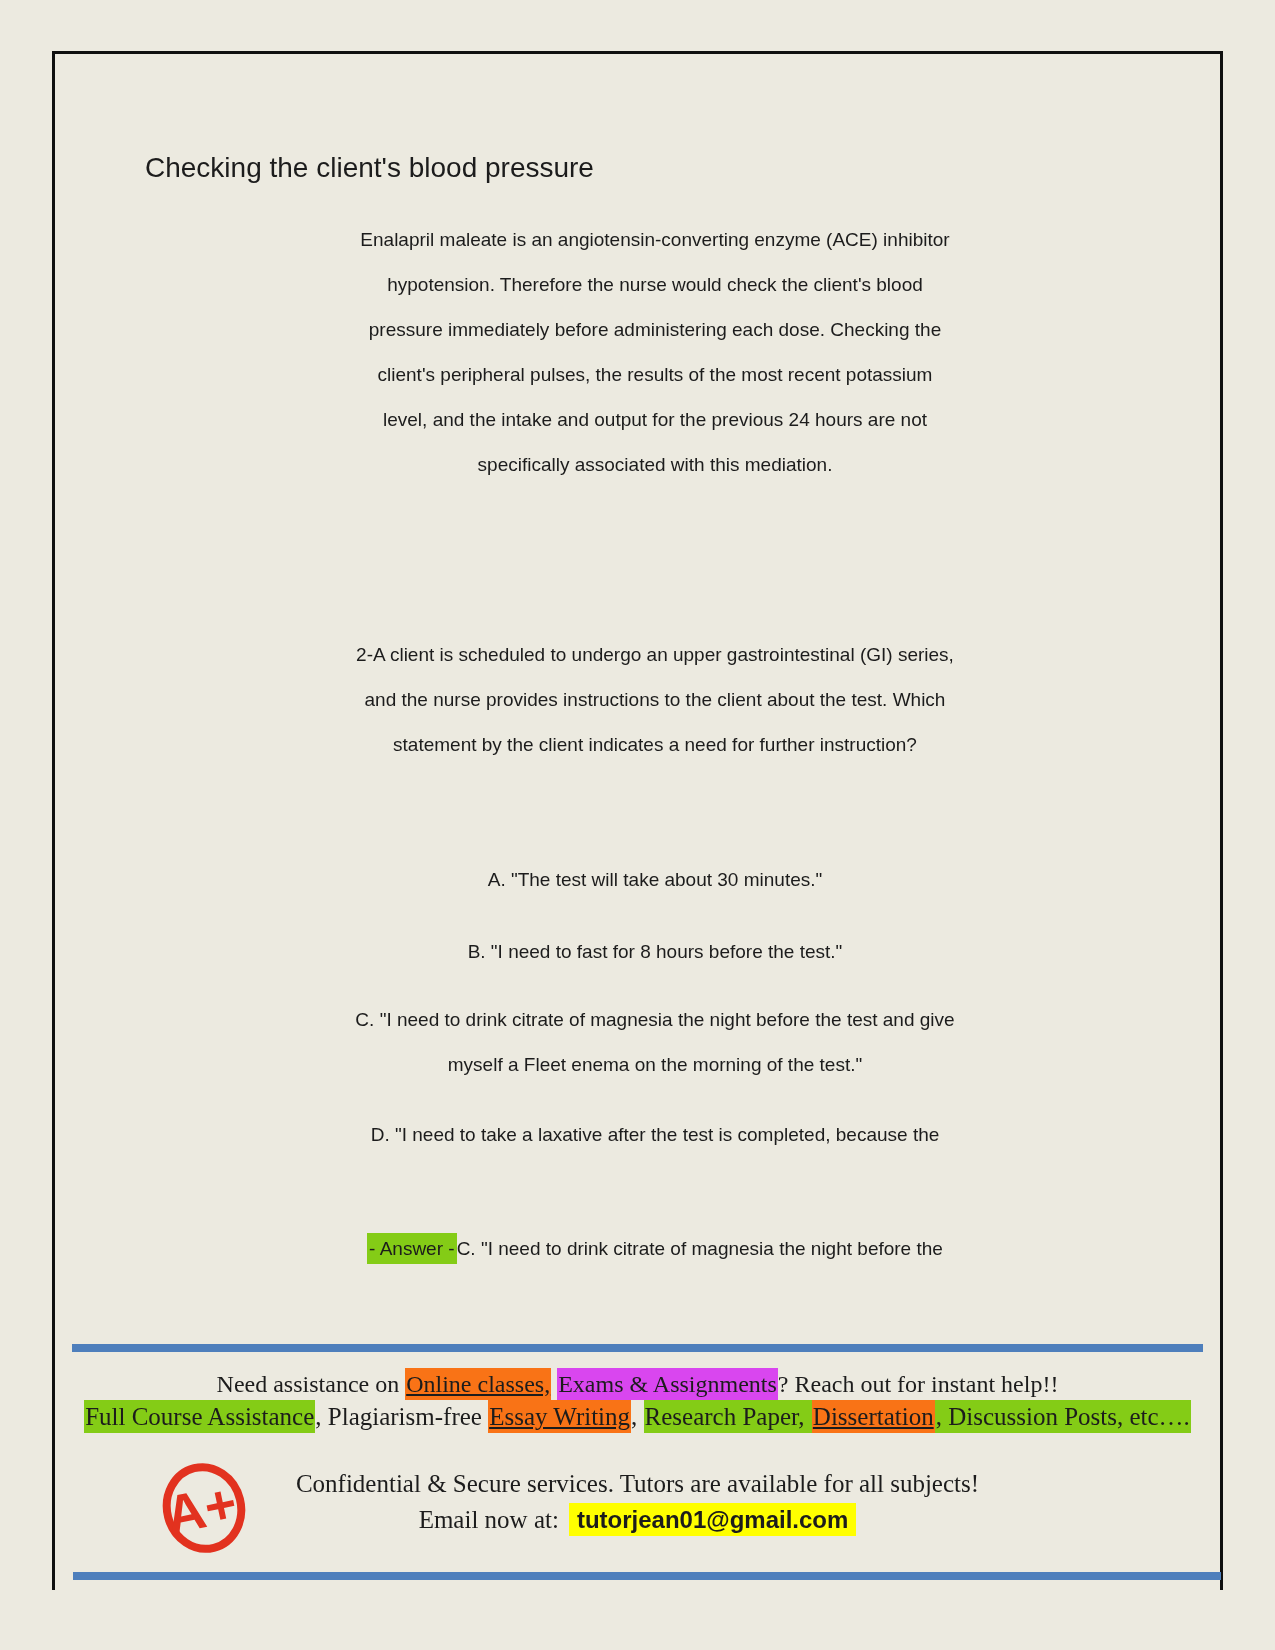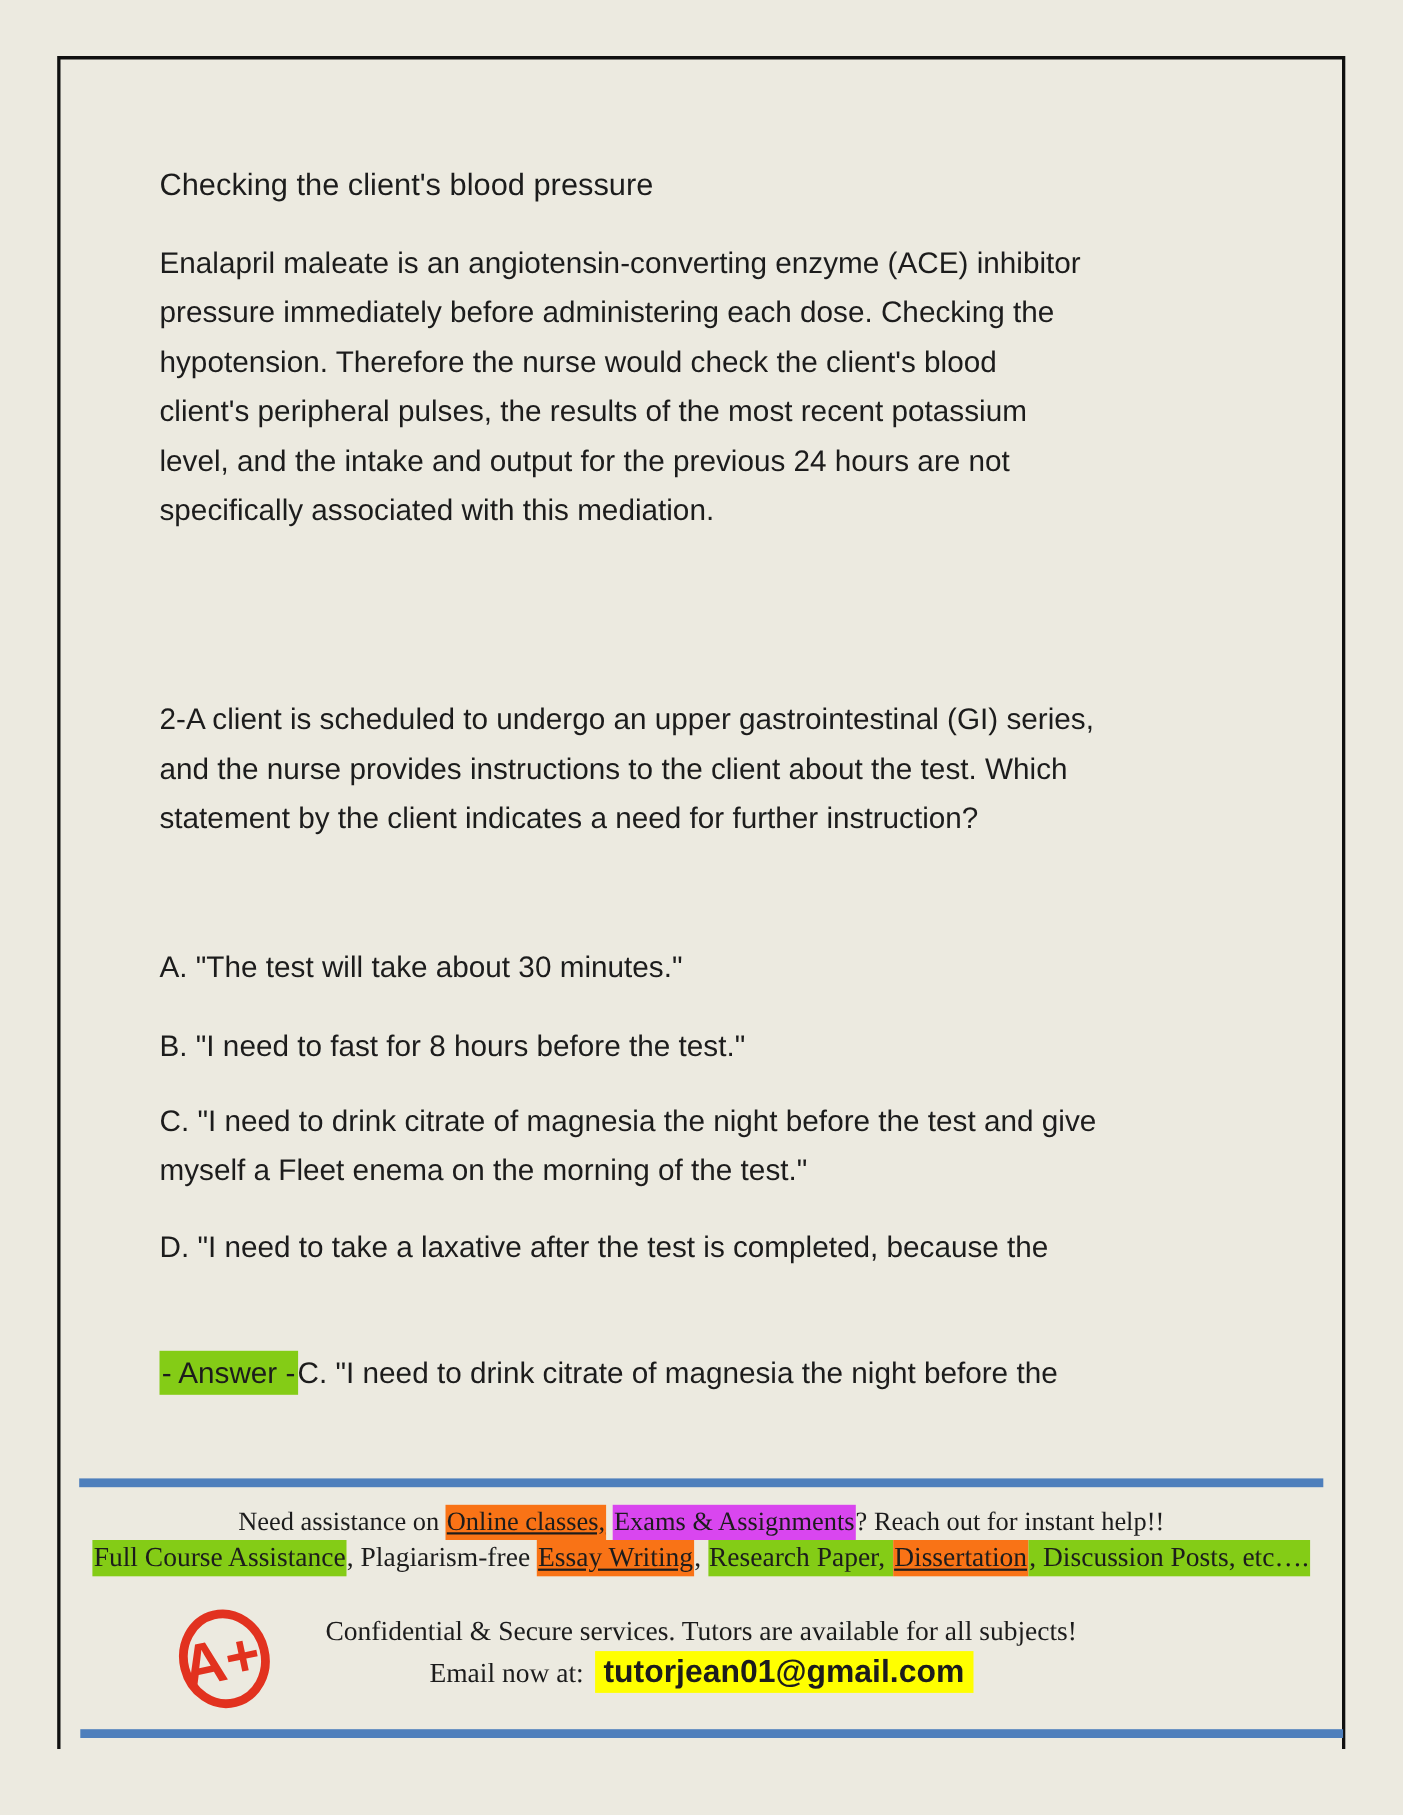--- a/index.html
+++ b/index.html
@@ -12,21 +12,21 @@
   .frame {
     position:absolute; left:52px; top:51px; width:1165px; height:1541px;
     border:3px solid #101010; border-bottom-width:5px;
   }
   .doc-title {
     position:absolute; left:145px; top:150px;
     font-size:28px; line-height:36px;
   }
   .para {
     position:absolute; left:145px; width:1020px;
-    font-size:27px; line-height:45px;
+    font-size:19px; line-height:45px;text-align:center;
   }
   .rationale { top:217px; }
   .question  { top:632px; }
   .opt-a     { top:857px; }
   .opt-b     { top:929px; }
   .opt-c     { top:997px; }
   .opt-d     { top:1112px; }
   .answer-para { top:1226px; }
   .hl-yellow { background:#84cc16; padding:5px 2px; }
   .hl-cyan   { background:#f97316;text-decoration:underline; }
@@ -41,37 +41,37 @@
     font-family:"Liberation Serif", serif; white-space:nowrap;
   }
   .promo1 { top:1369px; font-size:24px; line-height:31px; }
   .promo2 { top:1401px; font-size:25px; line-height:32px; }
   .promo2 .hl-yellow, .promo1 .hl-cyan, .promo1 .hl-green,
   .promo2 .hl-cyan { padding:3px 1px; }
   .confidential { top:1468px; font-size:25px; line-height:32px; }
   .email-line { top:1502px; font-size:25px; line-height:36px; }
   .email-addr {
     font-family:"Liberation Sans", sans-serif; font-weight:bold;
-    font-size:29px; background:#FFFF00; padding:3px 8px; margin-left:10px;
+    font-size:24px; background:#FFFF00; padding:3px 8px; margin-left:10px;
   }
   .logo { position:absolute; left:157px; top:1459px; width:94px; height:98px; }
 </style>
 </head>
 <body>
 
 <div class="page">
 
   <div class="frame"></div>
 
   <div class="doc-title">Checking the client's blood pressure</div>
 
   <div class="para rationale">
     <div>Enalapril maleate is an angiotensin-converting enzyme (ACE) inhibitor</div>
+    <div>hypotension. Therefore the nurse would check the client's blood</div>
     <div>pressure immediately before administering each dose. Checking the</div>
-    <div>hypotension. Therefore the nurse would check the client's blood</div>
     <div>client's peripheral pulses, the results of the most recent potassium</div>
     <div>level, and the intake and output for the previous 24 hours are not</div>
     <div>specifically associated with this mediation.</div>
   </div>
 
   <div class="para question">
     <div>2-A client is scheduled to undergo an upper gastrointestinal (GI) series,</div>
     <div>and the nurse provides instructions to the client about the test. Which</div>
     <div>statement by the client indicates a need for further instruction?</div>
   </div>

